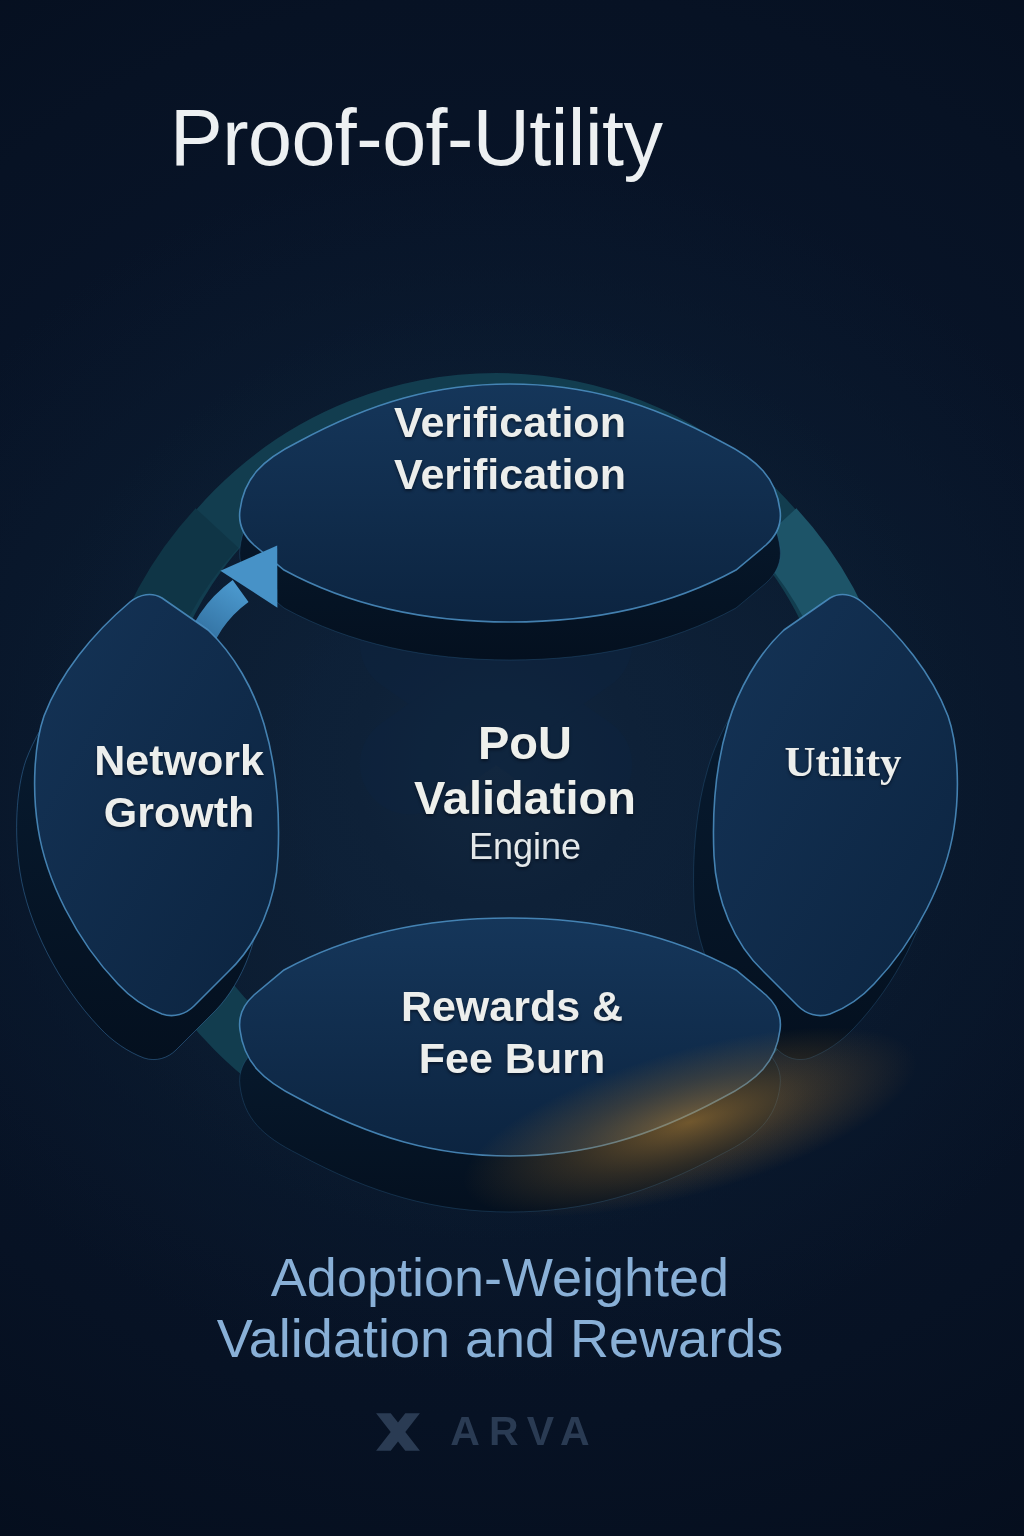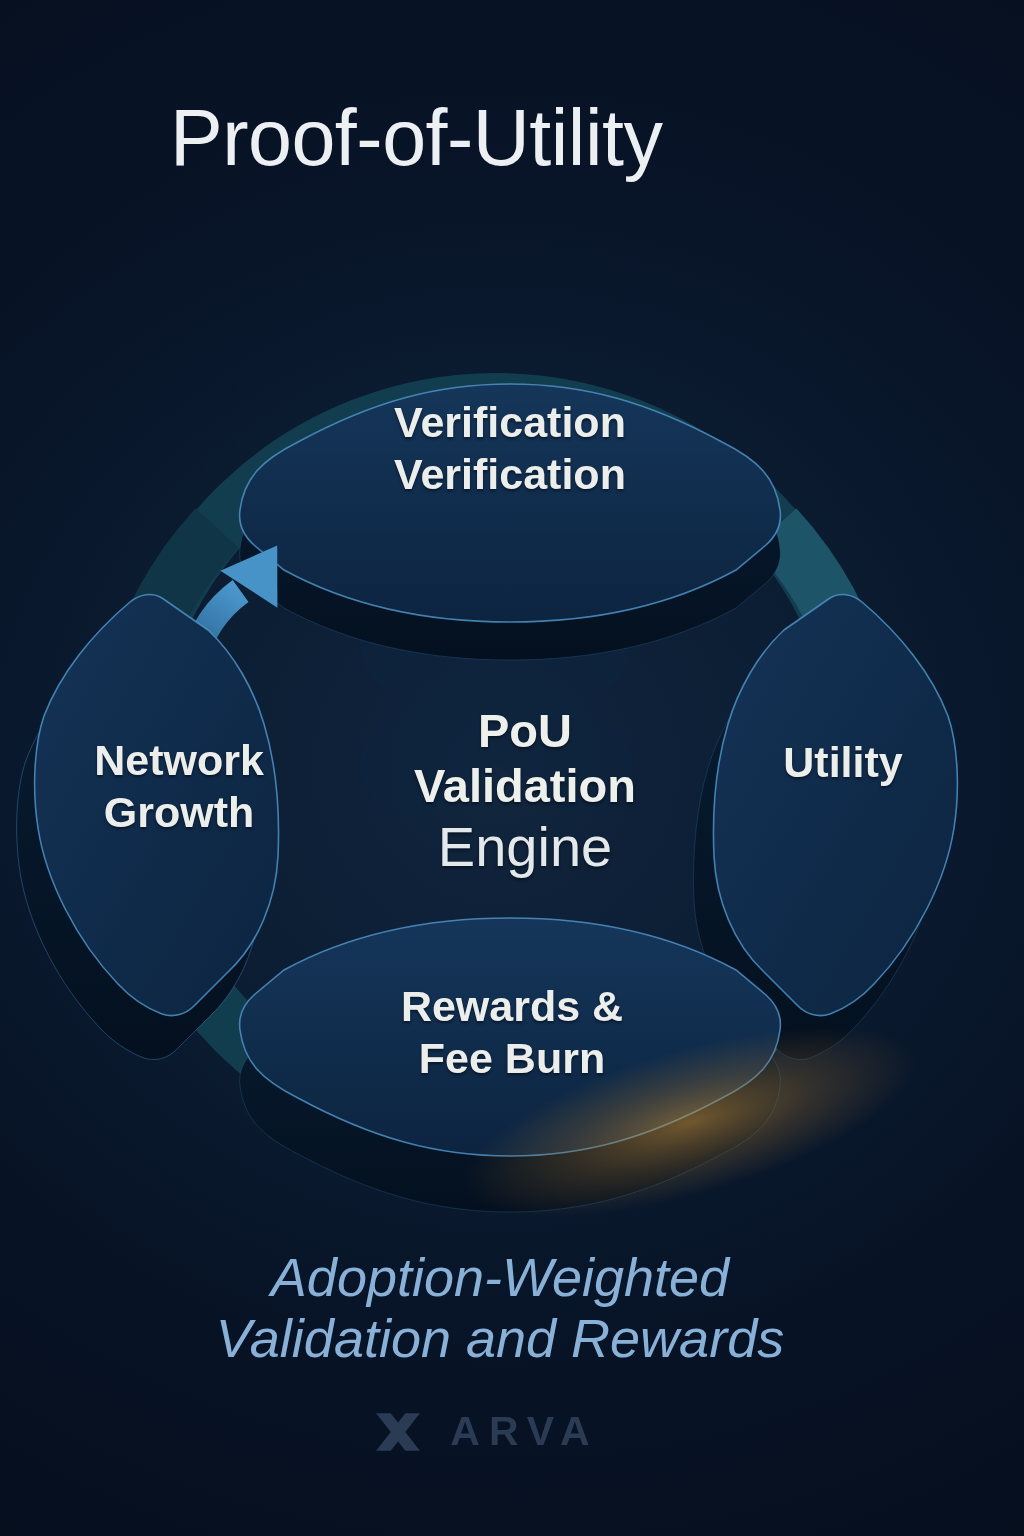--- a/index.html
+++ b/index.html
@@ -25,25 +25,25 @@
     text-shadow:0 2px 3px rgba(2,8,18,0.55);
     white-space:nowrap;
   }
   .center-label{
     position:absolute;transform:translate(-50%,-50%);
     text-align:center;color:#eef0ec;
     font-size:47px;line-height:1.17;font-weight:700;
     text-shadow:0 2px 3px rgba(2,8,18,0.55);
     white-space:nowrap;
   }
-  .center-label .thin{font-weight:400;font-size:56px;color:#e3e8ea;}
+  .center-label .thin{font-weight:400;font-size:36px;color:#e3e8ea;}
   .caption{
     position:absolute;left:0;top:1247px;width:1000px;
     text-align:center;color:#89b0d7;
-    font-size:54px;line-height:1.13;font-weight:400;font-style:italic;
+    font-size:54px;line-height:1.13;font-weight:400;
   }
   .logo{
     position:absolute;left:0;top:1408px;width:973px;
     display:flex;align-items:center;justify-content:center;gap:28px;
   }
   .logo .brand{
     color:#2a3b53;font-size:41px;font-weight:600;letter-spacing:0.22em;
   }
   .line{display:block;text-align:center;}
 </style>
@@ -124,21 +124,21 @@
     <g>
       <path transform="translate(-18,44)" fill="url(#extGrad)" stroke="#3d7fb5" stroke-opacity="0.45" d="M 162 598 C 152 592 140 594 130 602 C 92 634 60 674 44 716 C 34 745 32 790 38 828 C 46 880 76 940 118 984 C 130 997 146 1008 162 1014 C 174 1018 186 1014 194 1006 L 228 972 C 258 944 276 900 278 856 C 280 812 276 764 264 724 C 254 690 234 654 208 630 Z"></path>
       <path fill="url(#faceGradSide)" stroke="#4e92c6" stroke-width="1.6" stroke-opacity="0.85" d="M 162 598 C 152 592 140 594 130 602 C 92 634 60 674 44 716 C 34 745 32 790 38 828 C 46 880 76 940 118 984 C 130 997 146 1008 162 1014 C 174 1018 186 1014 194 1006 L 228 972 C 258 944 276 900 278 856 C 280 812 276 764 264 724 C 254 690 234 654 208 630 Z"></path>
     </g>
   </svg>
 
   <div class="seg-label" style="left:510px;top:448px;">
     <span class="line">Verification</span>
     <span class="line">Verification</span>
   </div>
-  <div class="seg-label" style="left:843px;top:762px;">
+  <div class="seg-label" style="left:843px;top:762px;font-family:Liberation Serif, serif;">
     <span class="line">Utility</span>
   </div>
   <div class="seg-label" style="left:179px;top:786px;">
     <span class="line">Network</span>
     <span class="line">Growth</span>
   </div>
   <div class="seg-label" style="left:512px;top:1032px;">
     <span class="line">Rewards &amp;</span>
     <span class="line">Fee Burn</span>
   </div>

